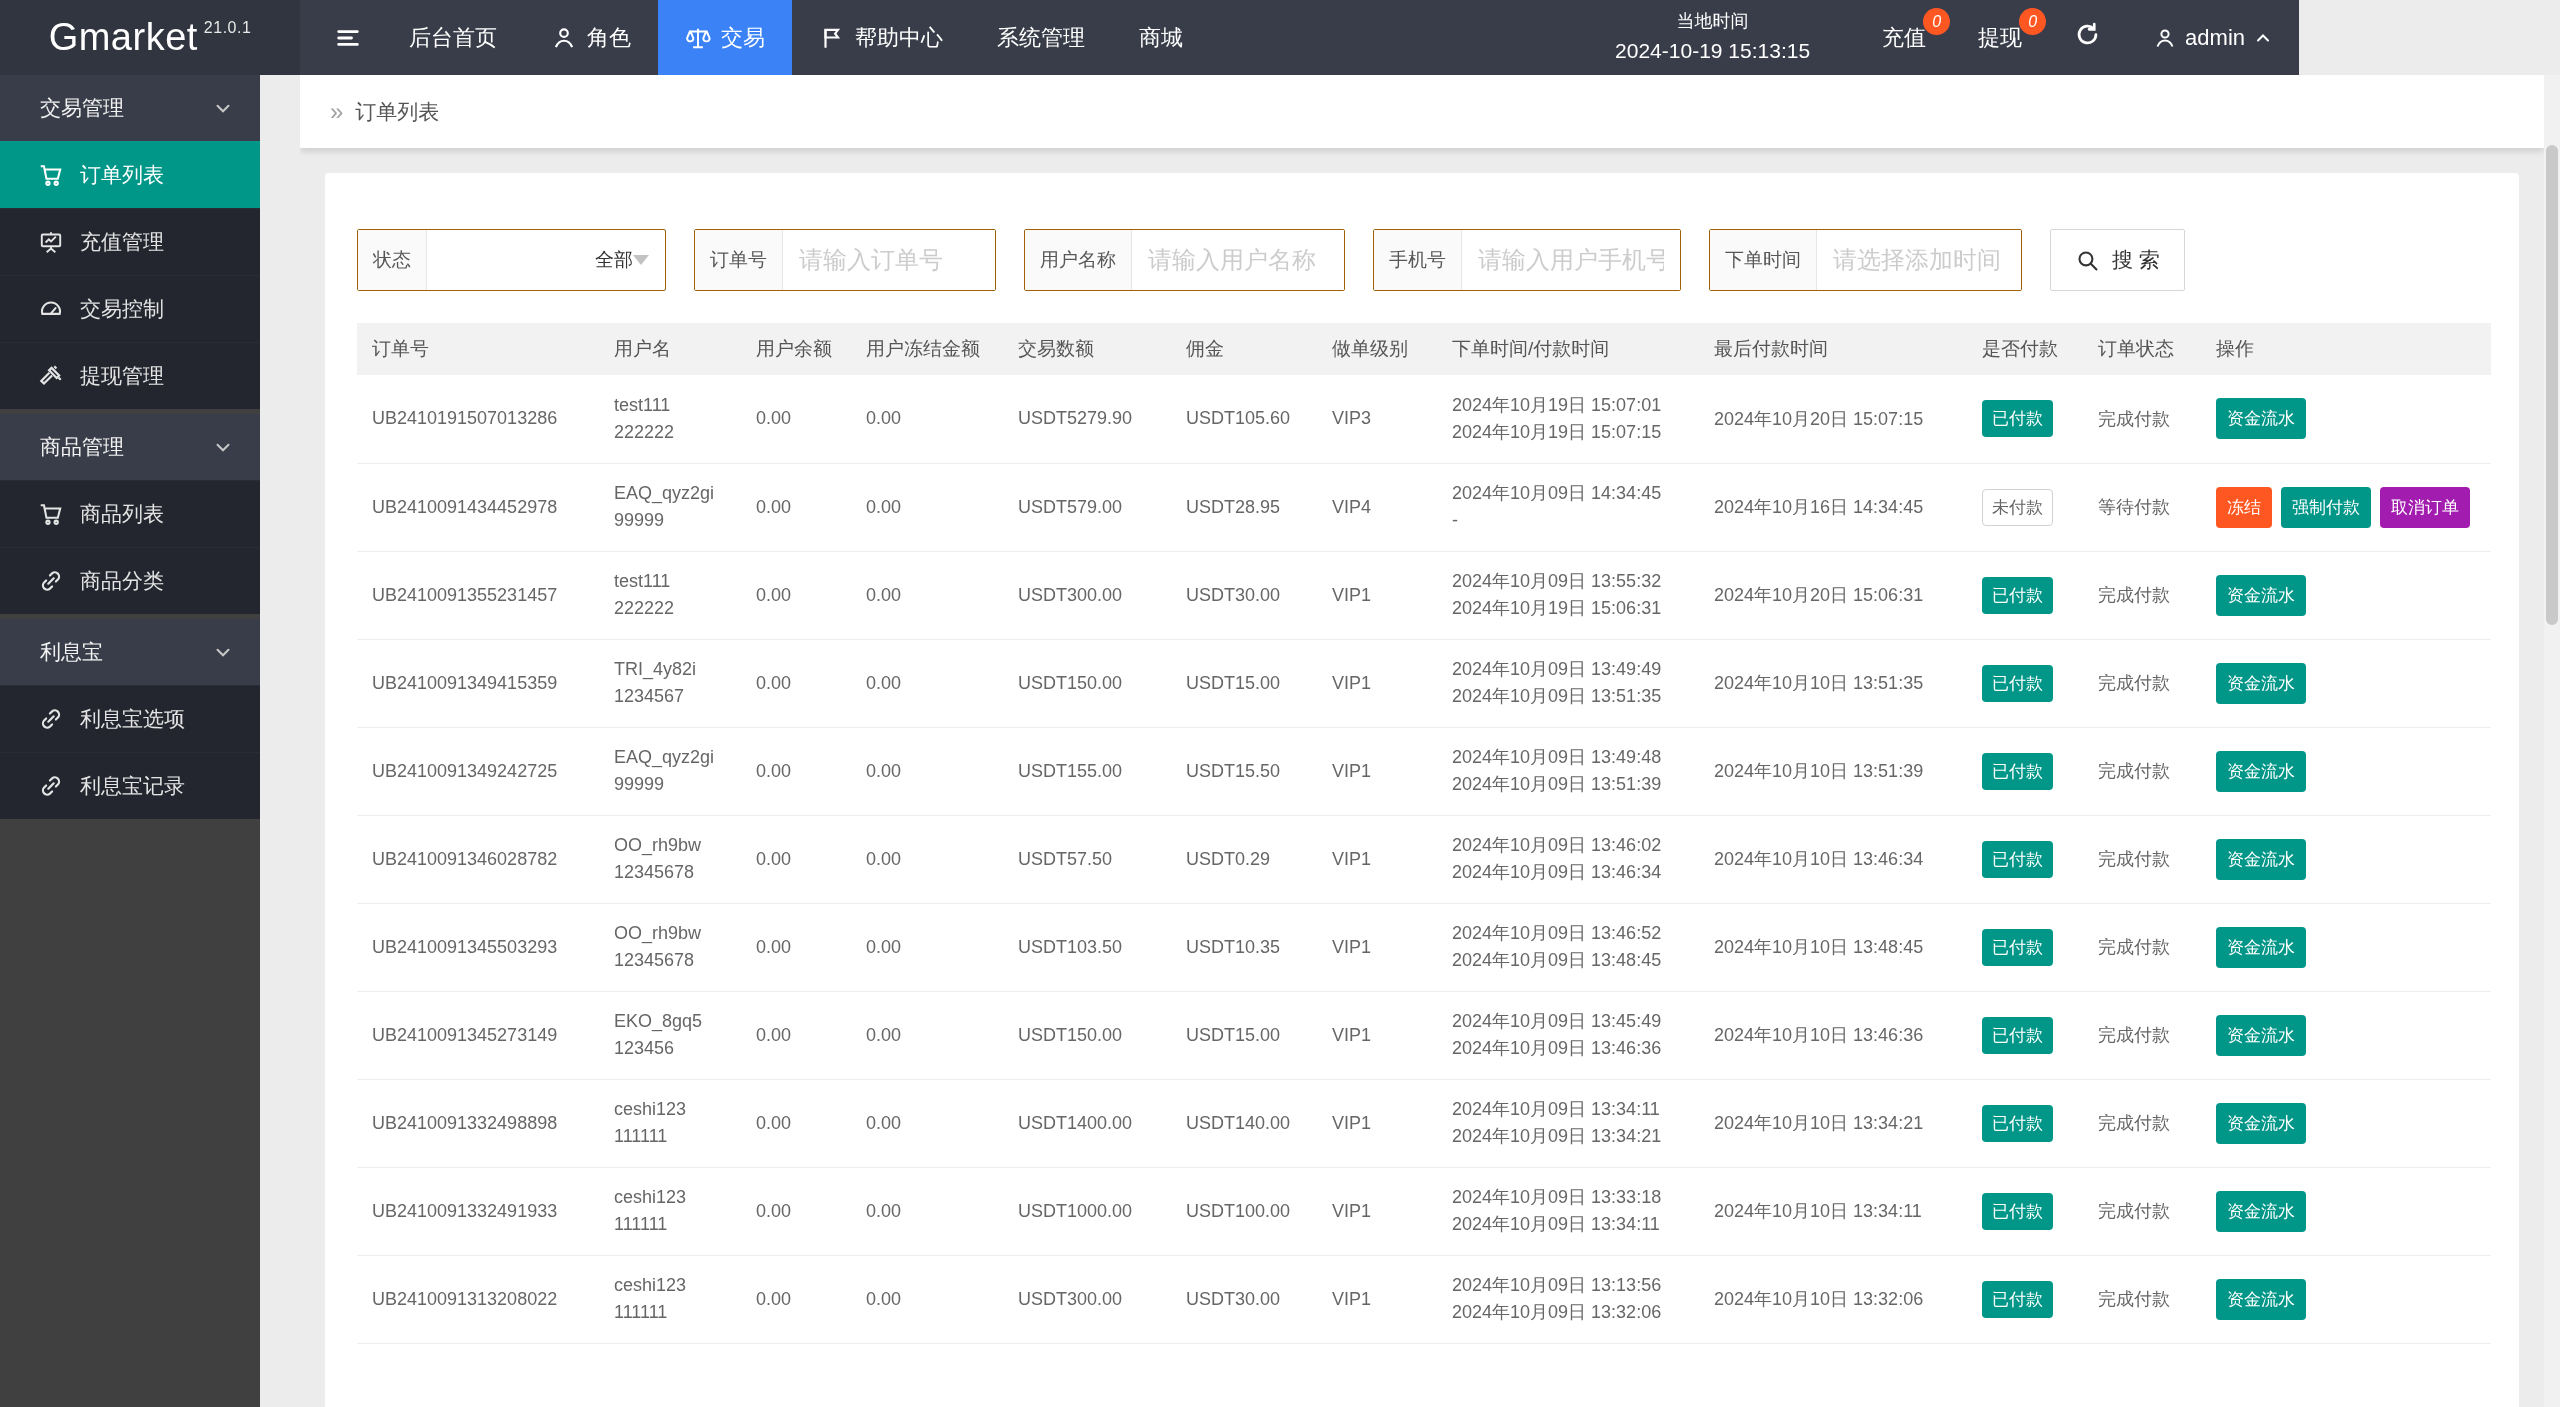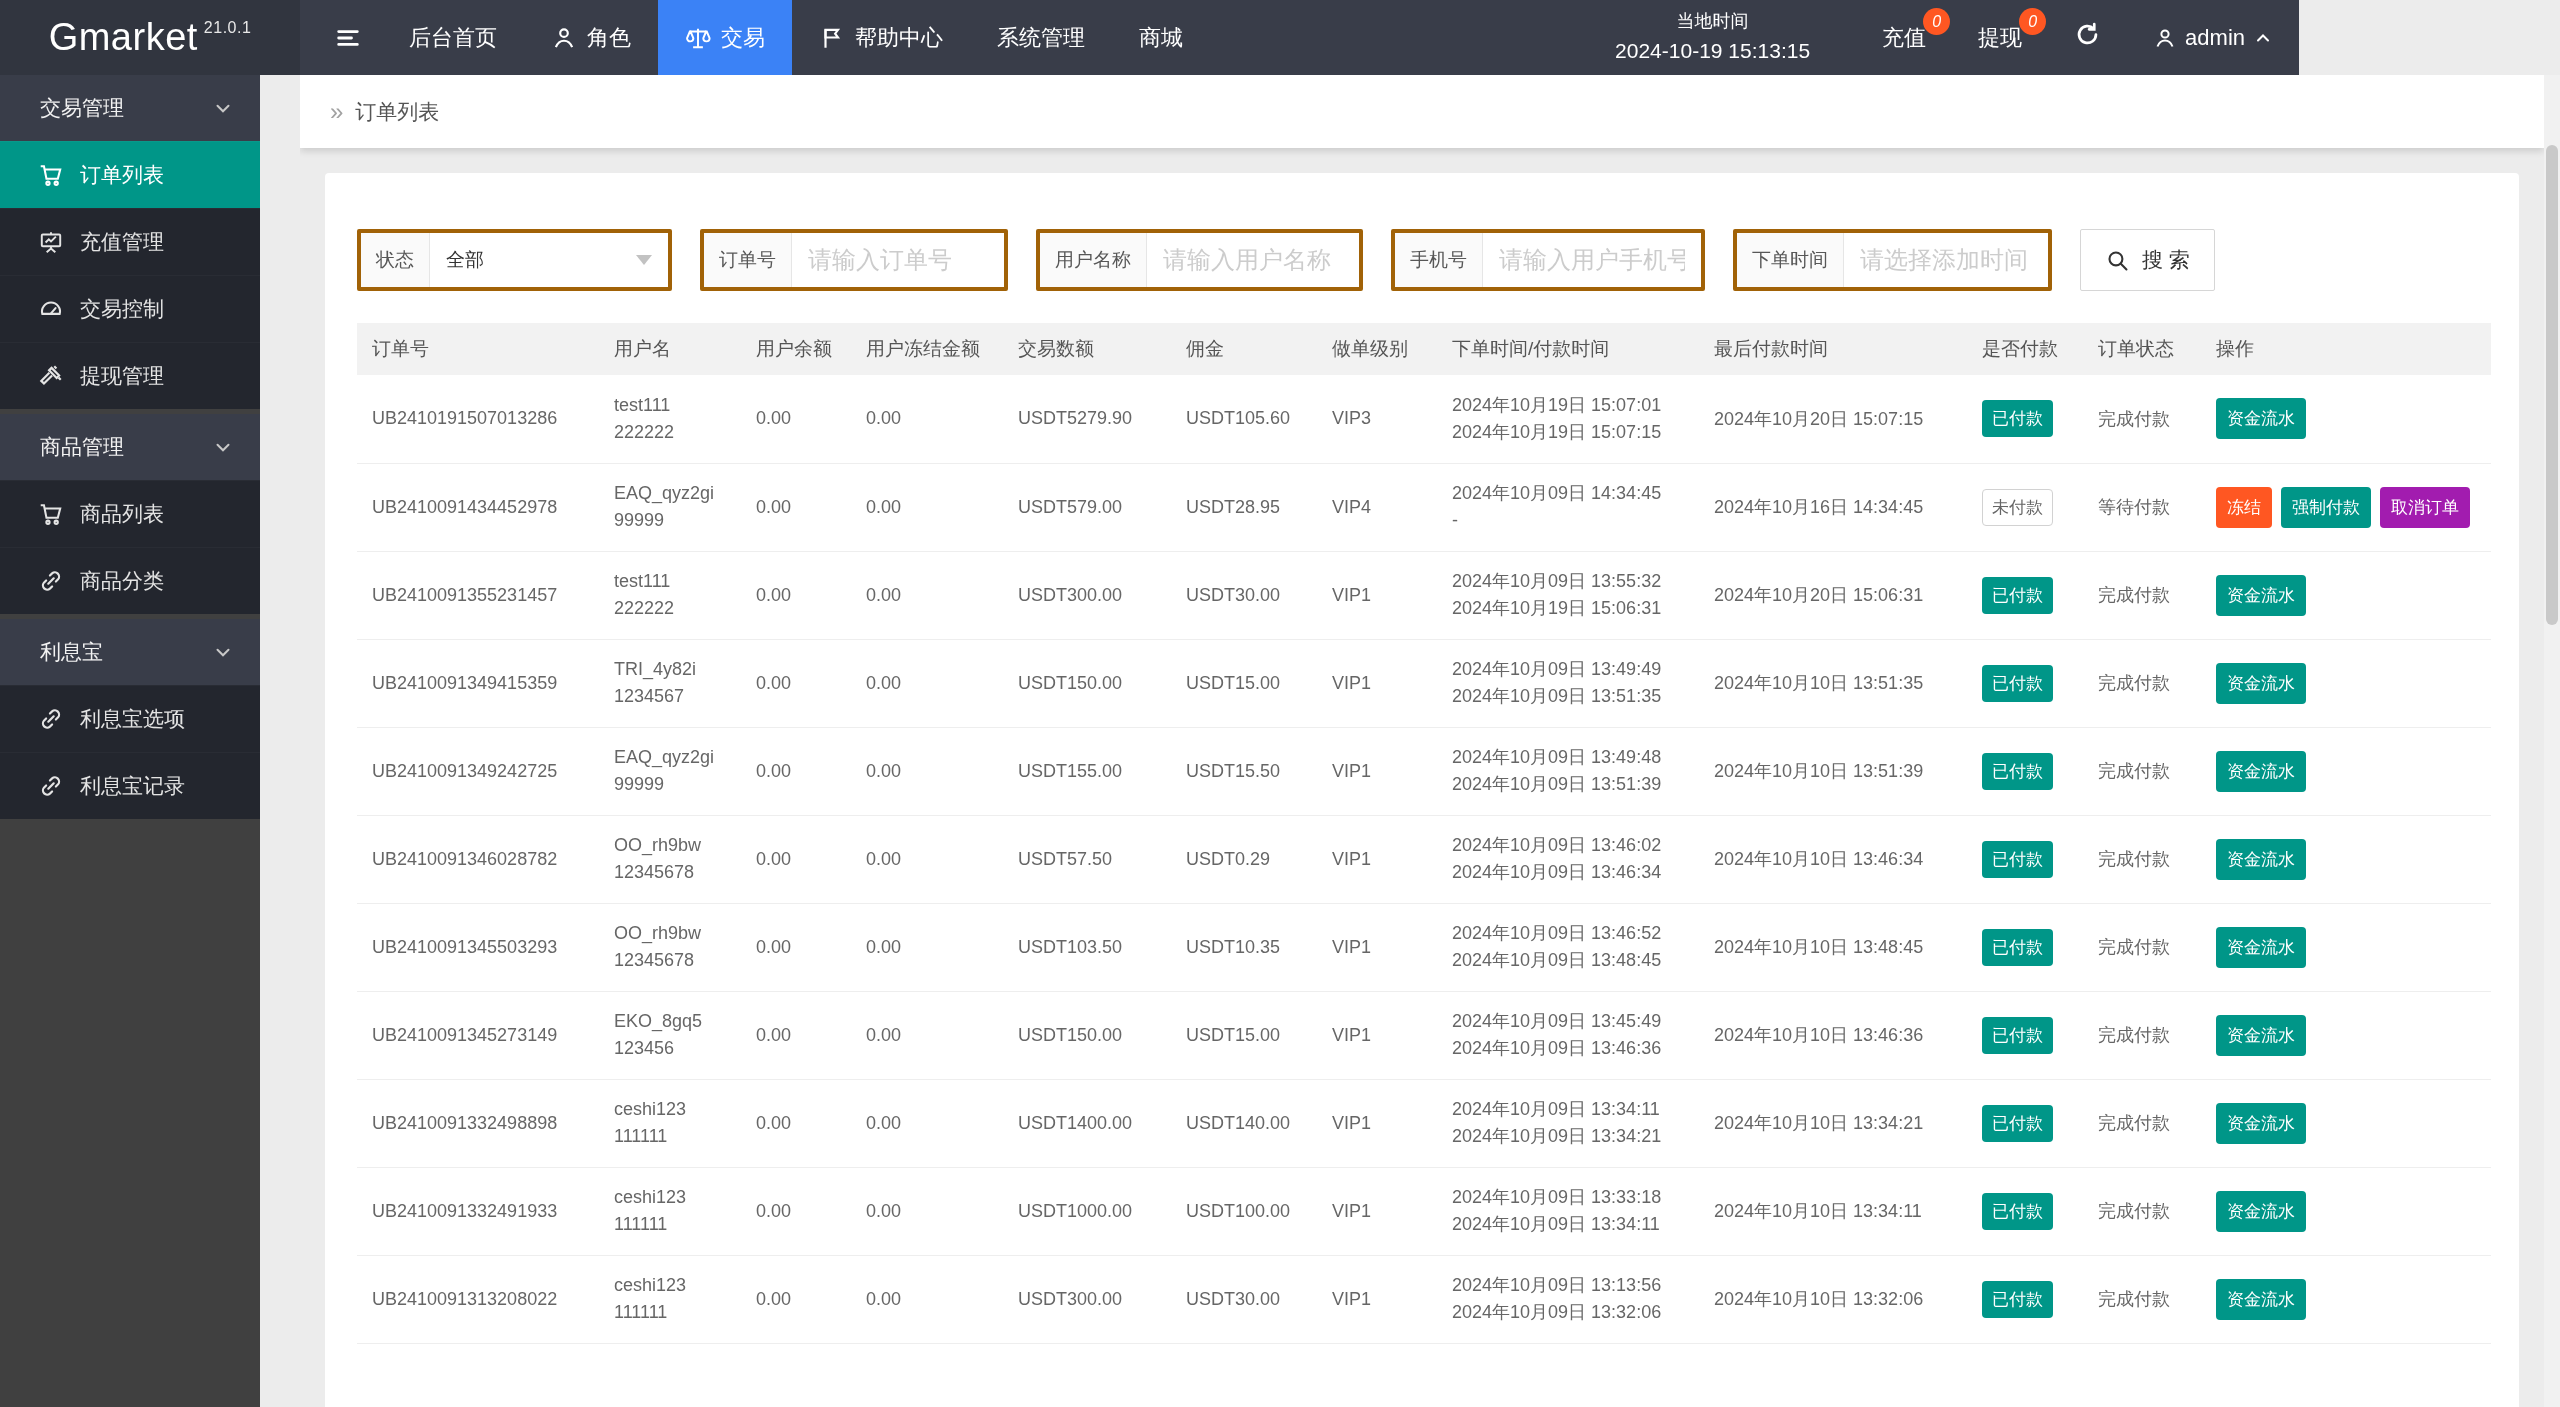--- a/index.html
+++ b/index.html
@@ -38,25 +38,25 @@
   .main{position:absolute;left:300px;top:75px;right:16px;bottom:0;background:#ececec;overflow:hidden;}
   .breadcrumb-bar{height:73px;background:#fff;display:flex;align-items:center;gap:12px;padding-left:30px;box-shadow:0 3px 7px rgba(0,0,0,.14);position:relative;z-index:5;}
   .bc-arrow{color:#a2a2a2;font-size:24px;}
   .bc-title{color:#555;font-size:21px;}
   .content{padding:25px;}
   .card{background:#fff;border-radius:4px;padding:26px 32px 60px;min-height:1400px;}
 
   fieldset.search-field{border:none;border-top:1px solid #e2e2e2;margin-top:14px;}
   fieldset.search-field legend{margin-left:18px;padding:0 12px;font-size:20px;color:#444;}
   .search-row{display:flex;align-items:center;gap:28px;margin-top:30px;}
-  .sgroup{display:flex;align-items:stretch;height:62px;border:4px solid #a16207;border-radius:2px;background:#fff;}
+  .sgroup{display:flex;align-items:stretch;height:62px;border:1px solid #a16207;border-radius:2px;background:#fff;}
   .slabel{background:#fafafa;border-right:1px solid #e6e6e6;display:flex;align-items:center;padding:0 15px;color:#575757;font-size:19px;white-space:nowrap;}
   .sgroup input{border:none;outline:none;padding:0 16px;font-size:24px;color:#666;}
   .sgroup input::placeholder{color:#ccc;}
-  .sel{display:flex;align-items:center;justify-content:space-between;width:238px;padding:0 16px;cursor:pointer;font-family:Liberation Serif, serif;}
+  .sel{display:flex;align-items:center;justify-content:flex-end;width:238px;padding:0 16px;cursor:pointer;font-family:Liberation Serif, serif;}
   .sel-value{font-size:19px;color:#333;}
   .caret{width:0;height:0;border-left:8px solid transparent;border-right:8px solid transparent;border-top:10px solid #c2c2c2;}
   .w-order{width:212px;} .w-user{width:212px;} .w-phone{width:218px;} .w-time{width:204px;}
   .search-btn{height:62px;display:flex;align-items:center;gap:12px;padding:0 24px;background:#fff;border:1px solid #d6d6d6;border-radius:2px;font-size:21px;color:#333;cursor:pointer;}
   .search-btn svg{width:25px;height:25px;}
 
   
   table{width:100%;border-collapse:collapse;table-layout:fixed;margin-top:32px;}
   th{background:#f2f2f2;color:#555;font-weight:400;font-size:19px;text-align:left;padding:0 15px;height:52px;white-space:nowrap;overflow:hidden;}
   td{color:#666;font-size:18px;padding:8px 15px;border-bottom:1px solid #eee;height:88px;vertical-align:middle;overflow:hidden;white-space:nowrap;}

